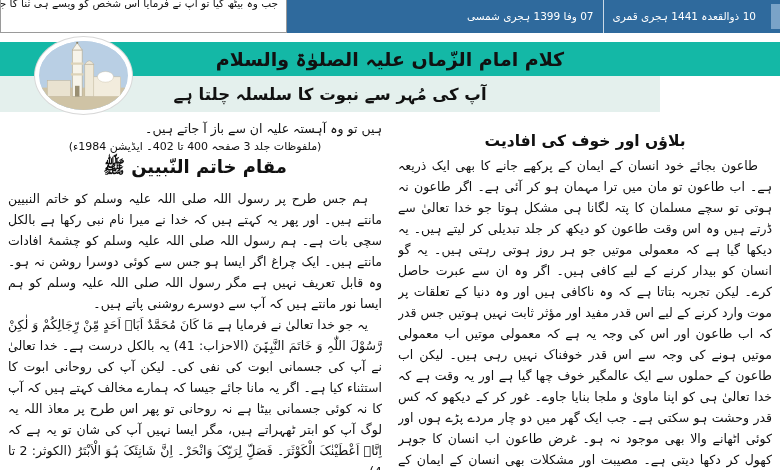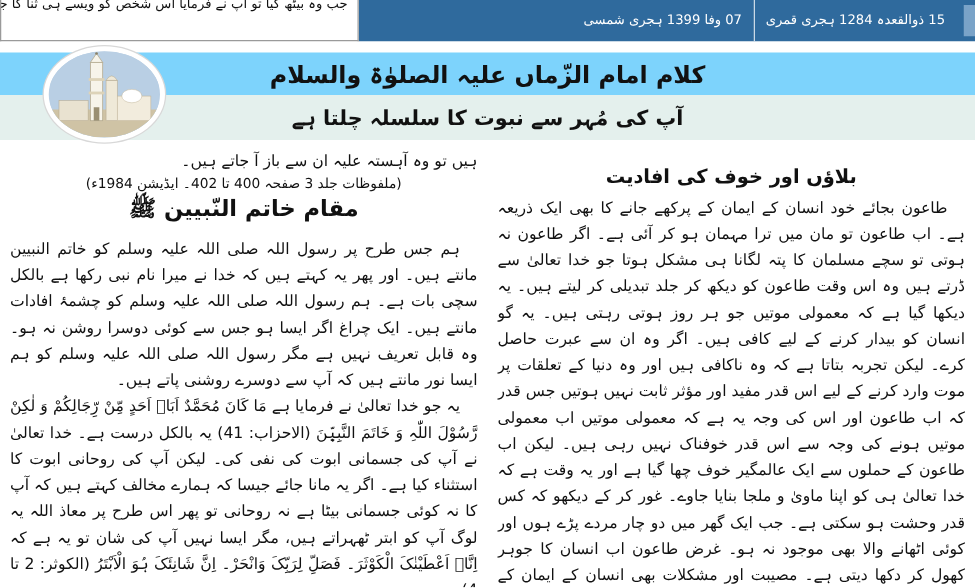--- a/index.html
+++ b/index.html
@@ -21,26 +21,26 @@
   .issue-bar .seg + .seg { border-right:1px solid rgba(255,255,255,.75); }
   .note-box {
     width:287px; height:33px; background:#fff; border:1px solid #9a9a9a; border-top:none;
     padding:0 8px; overflow:hidden; font-size:10.5px; line-height:15px; text-align:center;
   }
   .note-line1 { margin-top:-4px; white-space:nowrap; }
   .note-line2 { font-weight:bold; font-size:10px; }
 
   
   .kalam-bar {
-    position:absolute; top:42px; left:0; width:780px; height:34px; background:#7dd3fc;
+    position:absolute; top:42px; left:0; width:780px; height:34px; background:#14b8a6;
     display:flex; align-items:center; justify-content:center;
   }
   .kalam-title { font-size:19px; font-weight:bold; letter-spacing:.5px; }
   .sub-bar {
-    position:absolute; top:76px; left:0; width:780px; height:36px; background:#e4f0ed;
+    position:absolute; top:76px; left:0; width:660px; height:36px; background:#e4f0ed;
     display:flex; align-items:center; justify-content:center;
   }
   .sub-title { font-size:16.5px; font-weight:bold; }
   .mosque-oval {
     position:absolute; top:37px; right:648px; width:97px; height:77px;
     border-radius:50%; border:4px solid #ffffff; overflow:hidden;
     background:#b9cfe4; box-shadow:0 0 0 1px #d8d8d8; z-index:5;
   }
   .mosque-oval svg { display:block; width:100%; height:100%; }
 
@@ -57,21 +57,21 @@
   .ref-line { font-size:11px; text-align:center; direction:rtl; margin:1px 0 0; }
 </style>
 </head>
 <body>
 
 <div class="page">
 
   <div class="topstrip">
     <div class="issue-bar">
       <span class="issue-edge"></span>
-      <span class="seg">15 ذوالقعدہ 1284 ہجری قمری</span>
+      <span class="seg">10 ذوالقعدہ 1441 ہجری قمری</span>
       <span class="seg">07 وفا 1399 ہجری شمسی</span>
 
     </div>
     <div class="note-box">
       <div class="note-line1">جب وہ بیٹھ گیا تو آپ نے فرمایا اس شخص کو ویسے ہی ثنا کا جواب ملا ہے۔</div>
     </div>
   </div>
 
   <div class="kalam-bar">
     <span class="kalam-title">کلام امام الزّماں علیہ الصلوٰۃ والسلام</span>

